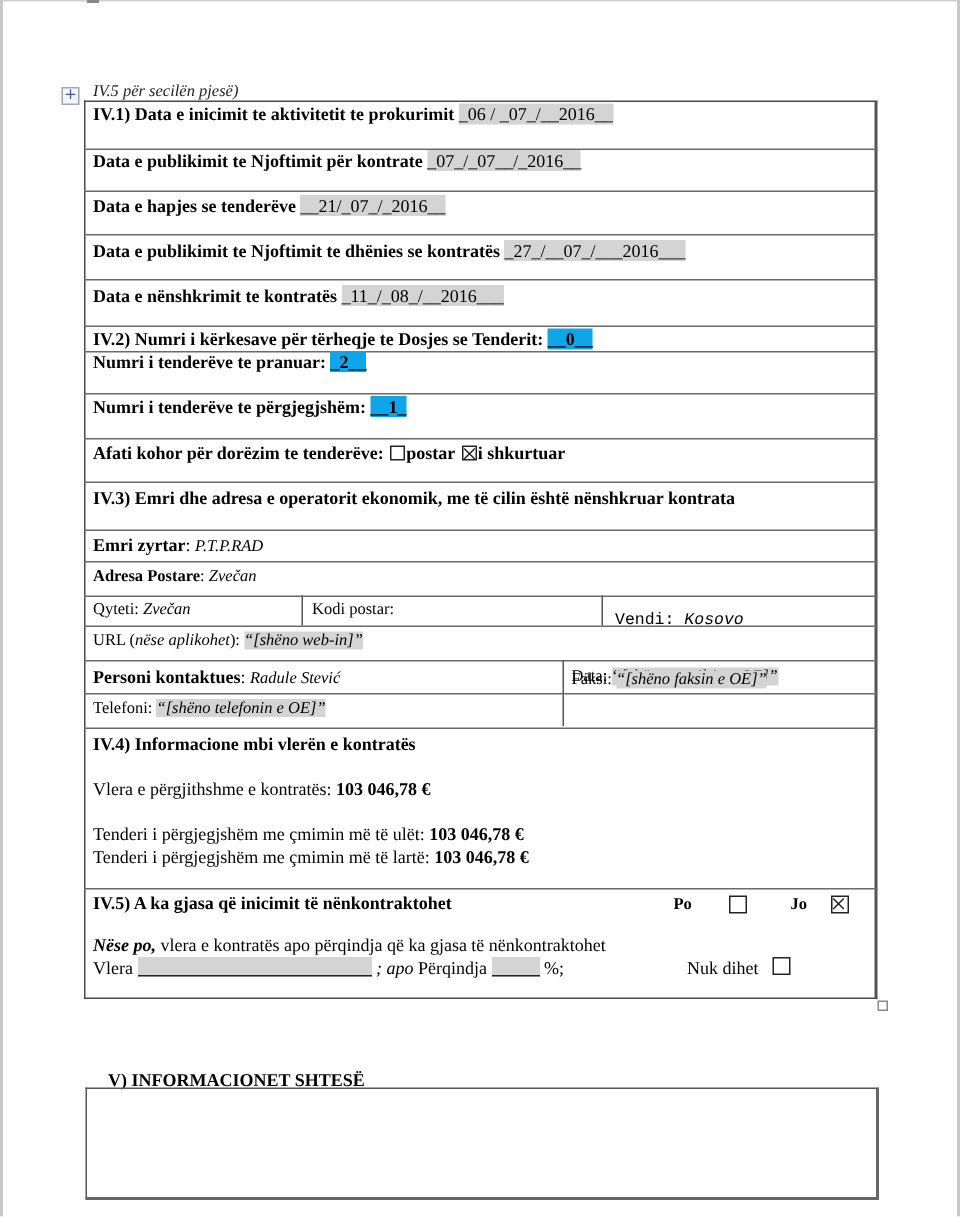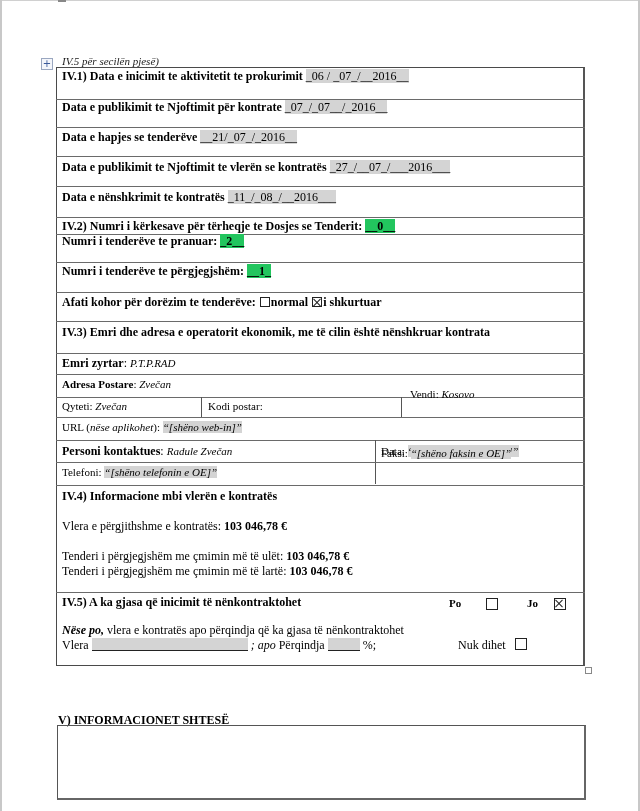--- a/index.html
+++ b/index.html
@@ -14,31 +14,31 @@
                  background:#f4f6fb; font-size:10px; line-height:10px; text-align:center; color:#3a5a9a;
                  font-family:"DejaVu Sans", sans-serif; }
   .caption { position:absolute; left:62px; top:55px; font-size:11px; font-style:italic; color:#222; }
 
   .frame { position:absolute; left:56px; top:67px; width:529px; height:599px;
            border:1px solid #4a4a4a; border-right:2px solid #555; box-sizing:border-box; }
   .cell-text { position:absolute; font-size:12px; white-space:nowrap; }
   .b { font-weight:bold; }
   .i { font-style:italic; }
   .fill { background:#d4d4d4; font-weight:normal; }
-  .fillb { background:#22c55e; }
+  .fillb { background:#0ea5e9; }
   .vline { position:absolute; width:1px; background:#555; }
   .hline { position:absolute; height:1px; background:#6a6a6a; }
   .chk { display:inline-block; width:10px; height:10px; border:1px solid #222; box-sizing:border-box;
          vertical-align:-1px; position:relative; margin:0 1px; }
   .chk.x::before, .chk.x::after { content:""; position:absolute; left:-1px; top:3.5px; width:10px; height:1px; background:#222; }
   .chk.x::before { transform:rotate(45deg); }
   .chk.x::after { transform:rotate(-45deg); }
   .small { font-size:11px; }
   .resize-handle { position:absolute; left:585px; top:667px; width:5px; height:5px; border:1px solid #888; background:#fff; }
-  .sec5-title { position:absolute; left:58px; top:713px; font-size:12px; font-weight:bold; }
+  .sec5-title { position:absolute; left:72px; top:713px; font-size:12px; font-weight:bold; }
   .sec5-box { position:absolute; left:57px; top:725px; width:529px; height:75px; border:1px solid #555;
               border-right:2px solid #666; border-bottom:2px solid #666; box-sizing:border-box; }
 </style>
 </head>
 <body>
 
 <div class="page-top"></div>
 <div class="page-top-mark"></div>
 <div class="page-edge-left"></div>
 <div class="page-edge-right"></div>
@@ -61,21 +61,21 @@
   </div>
 
   <div class="hline" style="left:56px; top:127px; width:529px;"></div>
   <div class="cell-text" style="left:62px; top:130px;">
     <span class="b">Data e hapjes se tenderëve</span>
     <span class="fill">__21/_07_/_2016__</span>
   </div>
 
   <div class="hline" style="left:56px; top:156px; width:529px;"></div>
   <div class="cell-text" style="left:62px; top:160px;">
-    <span class="b">Data e publikimit te Njoftimit te vlerën se kontratës</span>
+    <span class="b">Data e publikimit te Njoftimit te dhënies se kontratës</span>
     <span class="fill">_27_/__07_/___2016___</span>
   </div>
 
   <div class="hline" style="left:56px; top:186px; width:529px;"></div>
   <div class="cell-text" style="left:62px; top:190px;">
     <span class="b">Data e nënshkrimit te kontratës</span>
     <span class="fill">_11_/_08_/__2016___</span>
   </div>
 
   <div class="hline" style="left:56px; top:217px; width:529px;"></div>
@@ -91,21 +91,21 @@
 
   <div class="hline" style="left:56px; top:262px; width:529px;"></div>
   <div class="cell-text" style="left:62px; top:264px;">
     <span class="b">Numri i tenderëve te përgjegjshëm:</span>
     <span class="fillb b">__1_</span>
   </div>
 
   <div class="hline" style="left:56px; top:292px; width:529px;"></div>
   <div class="cell-text" style="left:62px; top:295px;">
     <span class="b">Afati kohor për dorëzim te tenderëve:</span>
-    <span class="chk"></span><span class="b">normal</span>
+    <span class="chk"></span><span class="b">postar</span>
     <span class="chk x"></span><span class="b">i shkurtuar</span>
   </div>
 
   <div class="hline" style="left:56px; top:321px; width:529px;"></div>
   <div class="cell-text b" style="left:62px; top:325px;">IV.3) Emri dhe adresa e operatorit ekonomik, me të cilin është nënshkruar kontrata</div>
 
   <div class="hline" style="left:56px; top:353px; width:529px;"></div>
   <div class="cell-text" style="left:62px; top:356px;">
     <span class="b">Emri zyrtar</span><span>: </span><span class="i small">P.T.P.RAD</span>
   </div>
@@ -119,35 +119,35 @@
   <div class="cell-text small" style="left:62px; top:400px;">
     <span>Qyteti:</span>
     <span class="i">Zvečan</span>
   </div>
   <div class="vline" style="left:201px; top:397px; height:20px;"></div>
   <div class="cell-text small" style="left:208px; top:400px;">
     <span>Kodi postar:</span>
     <span></span>
   </div>
   <div class="vline" style="left:401px; top:397px; height:20px;"></div>
-  <div class="cell-text small" style="left:410px; top:388px;">
+  <div class="cell-text small" style="left:410px; top:408px;font-family:Liberation Mono, monospace;">
     <span>Vendi:</span>
     <span class="i">Kosovo</span>
   </div>
 
   <div class="hline" style="left:56px; top:417px; width:529px;"></div>
   <div class="cell-text small" style="left:62px; top:421px;font-family:Liberation Serif, serif;">
     <span>URL</span>
     (<span class="i">nëse aplikohet</span>):
     <span class="i fill">“[shëno web-in]”</span>
   </div>
 
   <div class="hline" style="left:56px; top:440px; width:529px;"></div>
   <div class="cell-text" style="left:62px; top:444px;">
-    <span class="b">Personi kontaktues</span><span>: </span><span class="i small">Radule Zvečan</span>
+    <span class="b">Personi kontaktues</span><span>: </span><span class="i small">Radule Stević</span>
   </div>
   <div class="vline" style="left:375px; top:440px; height:44px;"></div>
   <div class="cell-text small" style="left:381px; top:445px;">
     <span>Data:</span>
     <span class="i fill">“[shëno email-in e OE]”</span>
   </div>
 
   <div class="hline" style="left:56px; top:462px; width:529px;"></div>
   <div class="cell-text small" style="left:62px; top:466px;text-align:right;">
     <span>Telefoni:</span>

